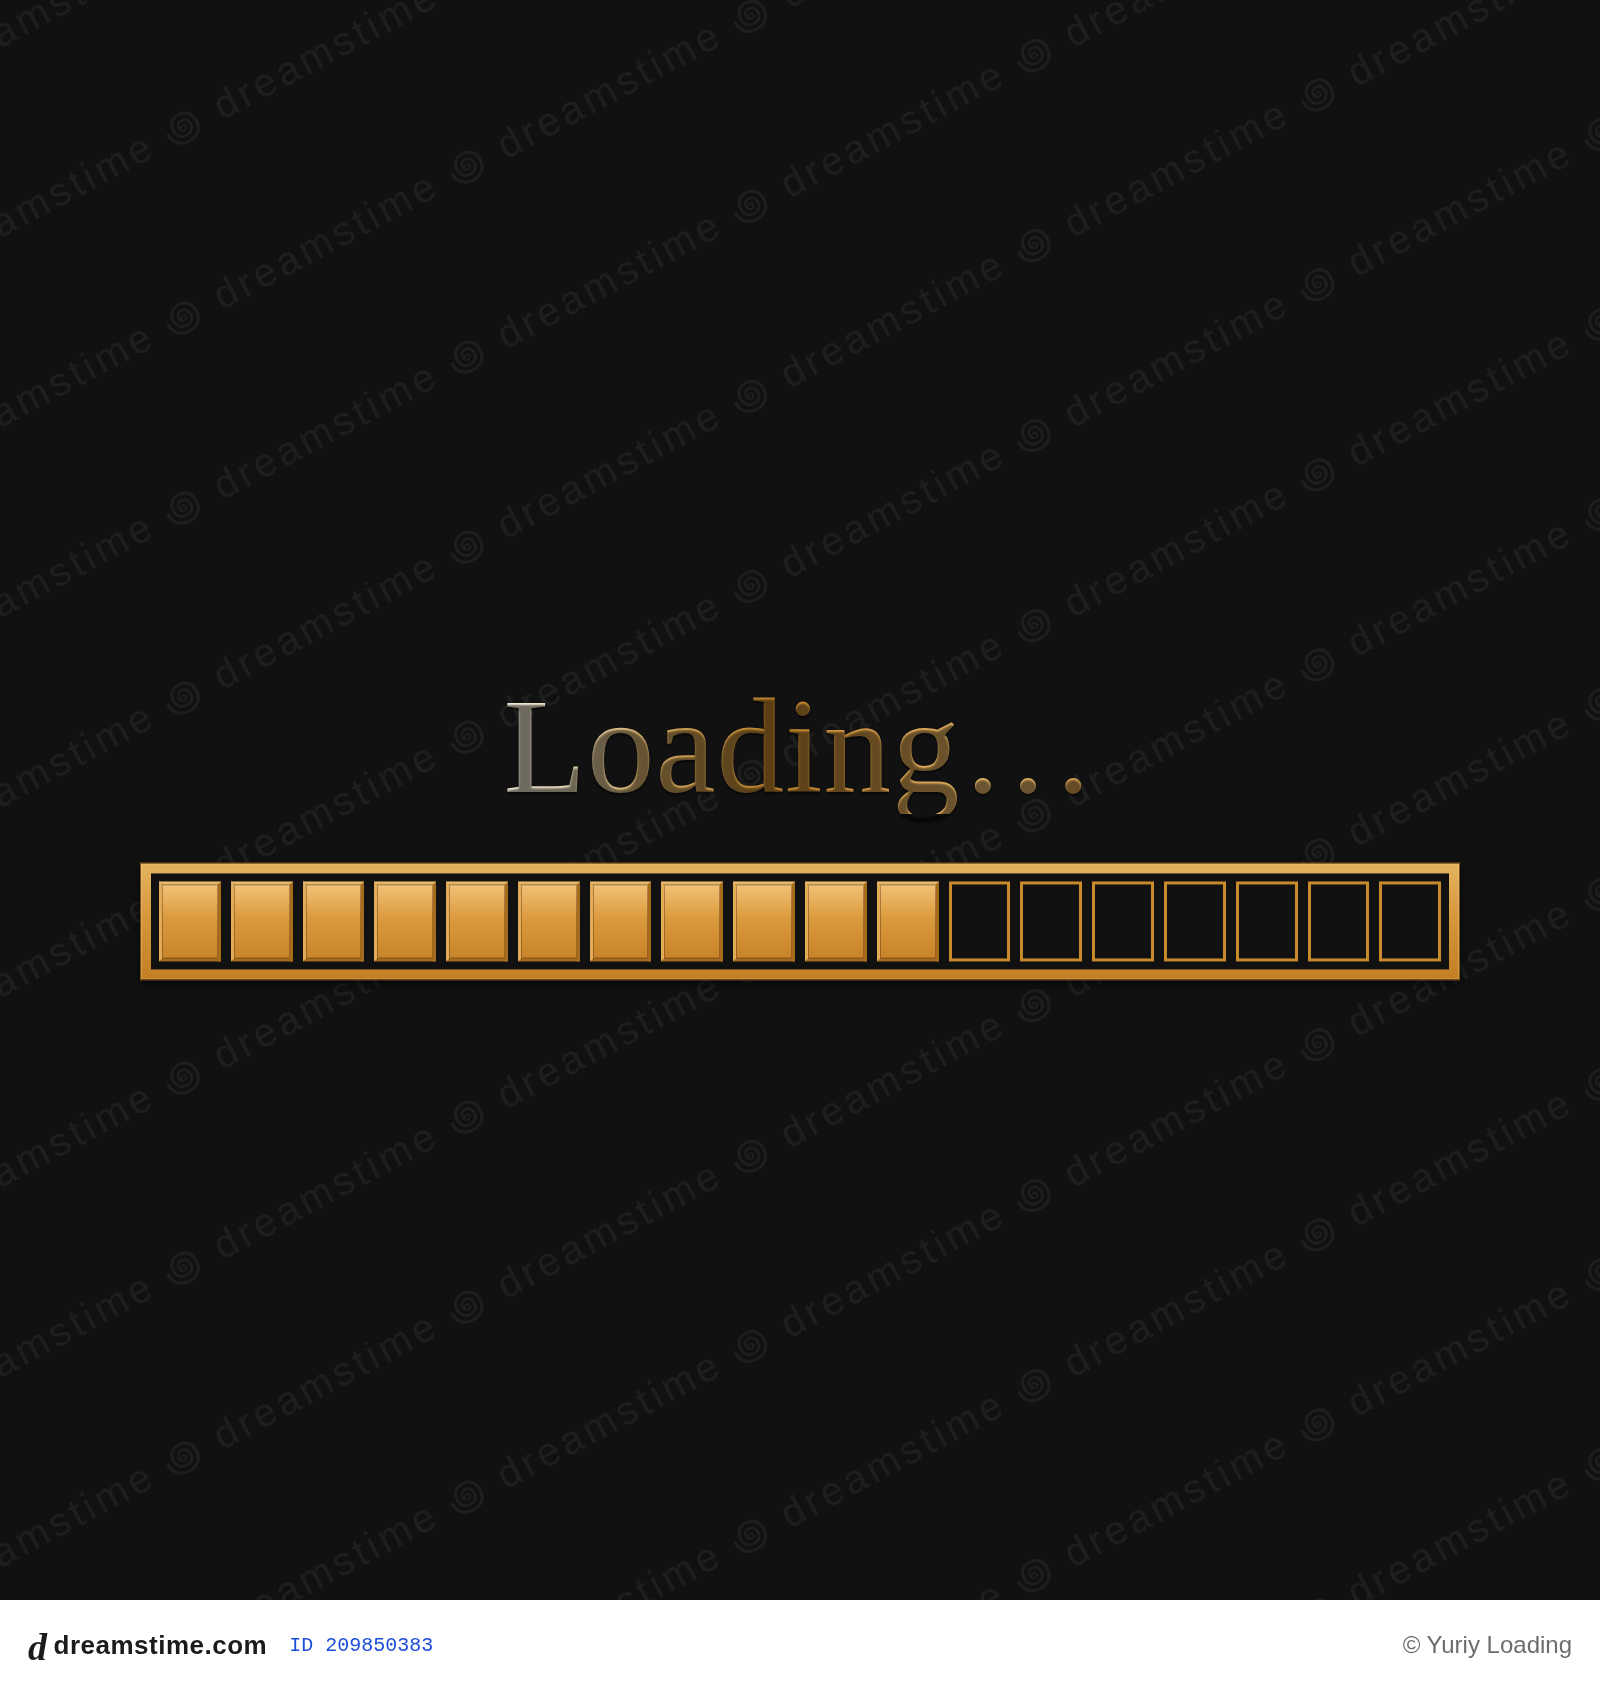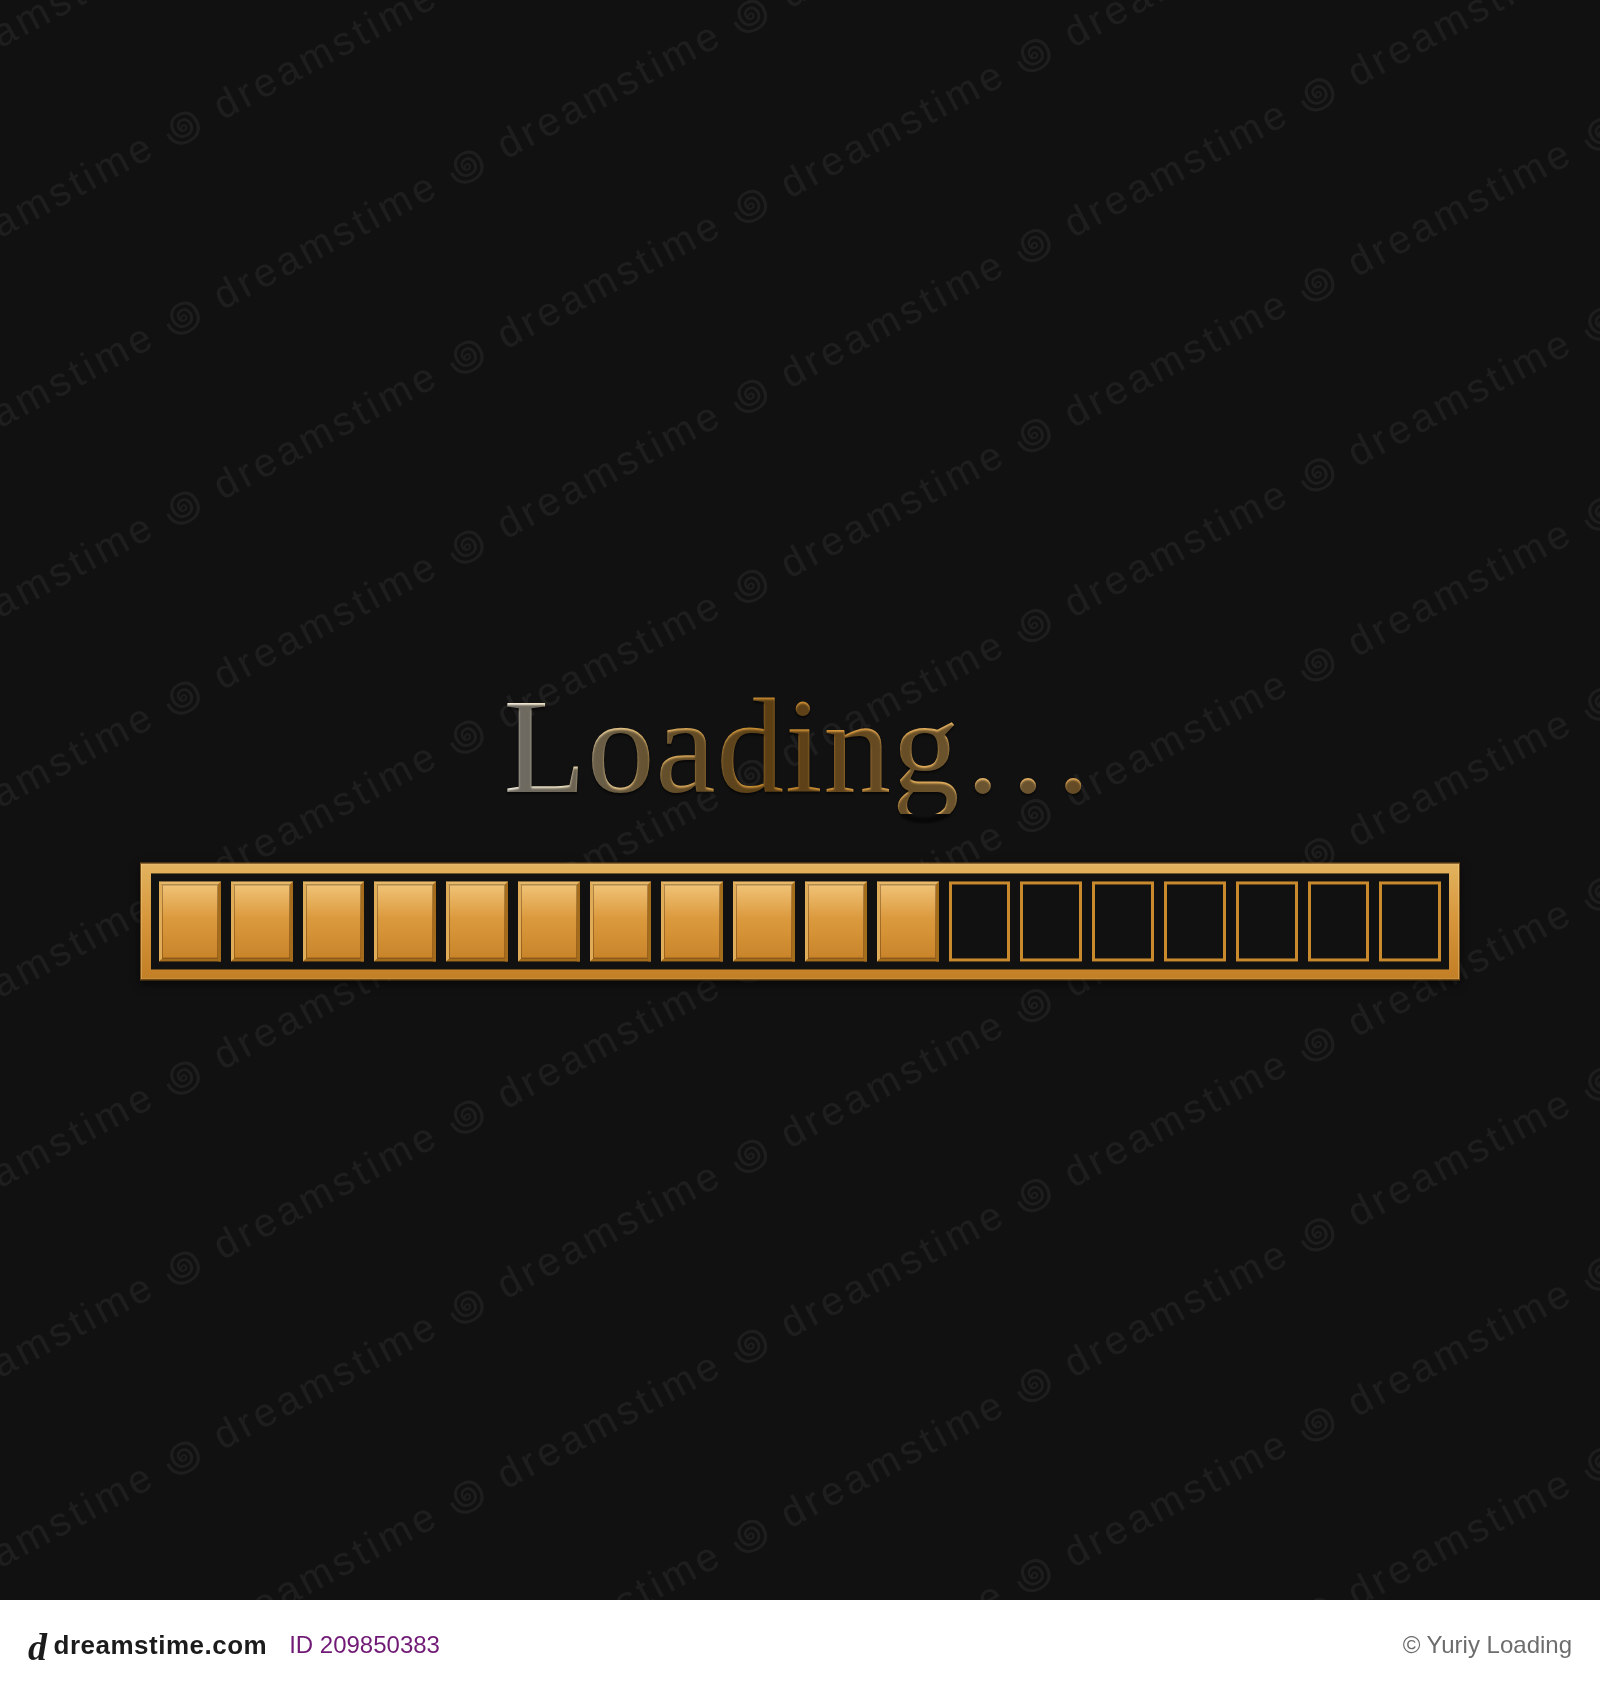--- a/index.html
+++ b/index.html
@@ -128,22 +128,23 @@
   }
   .footer-logo .d {
     font-family: Georgia, serif;
     font-style: italic;
     font-size: 38px;
     line-height: 0;
     position: relative;
     top: 2px;
   }
   .footer-id {
-    color: #701a75;
-    font-size: 24px;
+    color: #1d4ed8;
+    font-size: 20px;
+    font-family: Liberation Mono, monospace;
   }
   .footer-credit {
     margin-left: auto;
     color: #6d6d6d;
     font-size: 24px;
   }
 </style>
 </head>
 <body>
 

